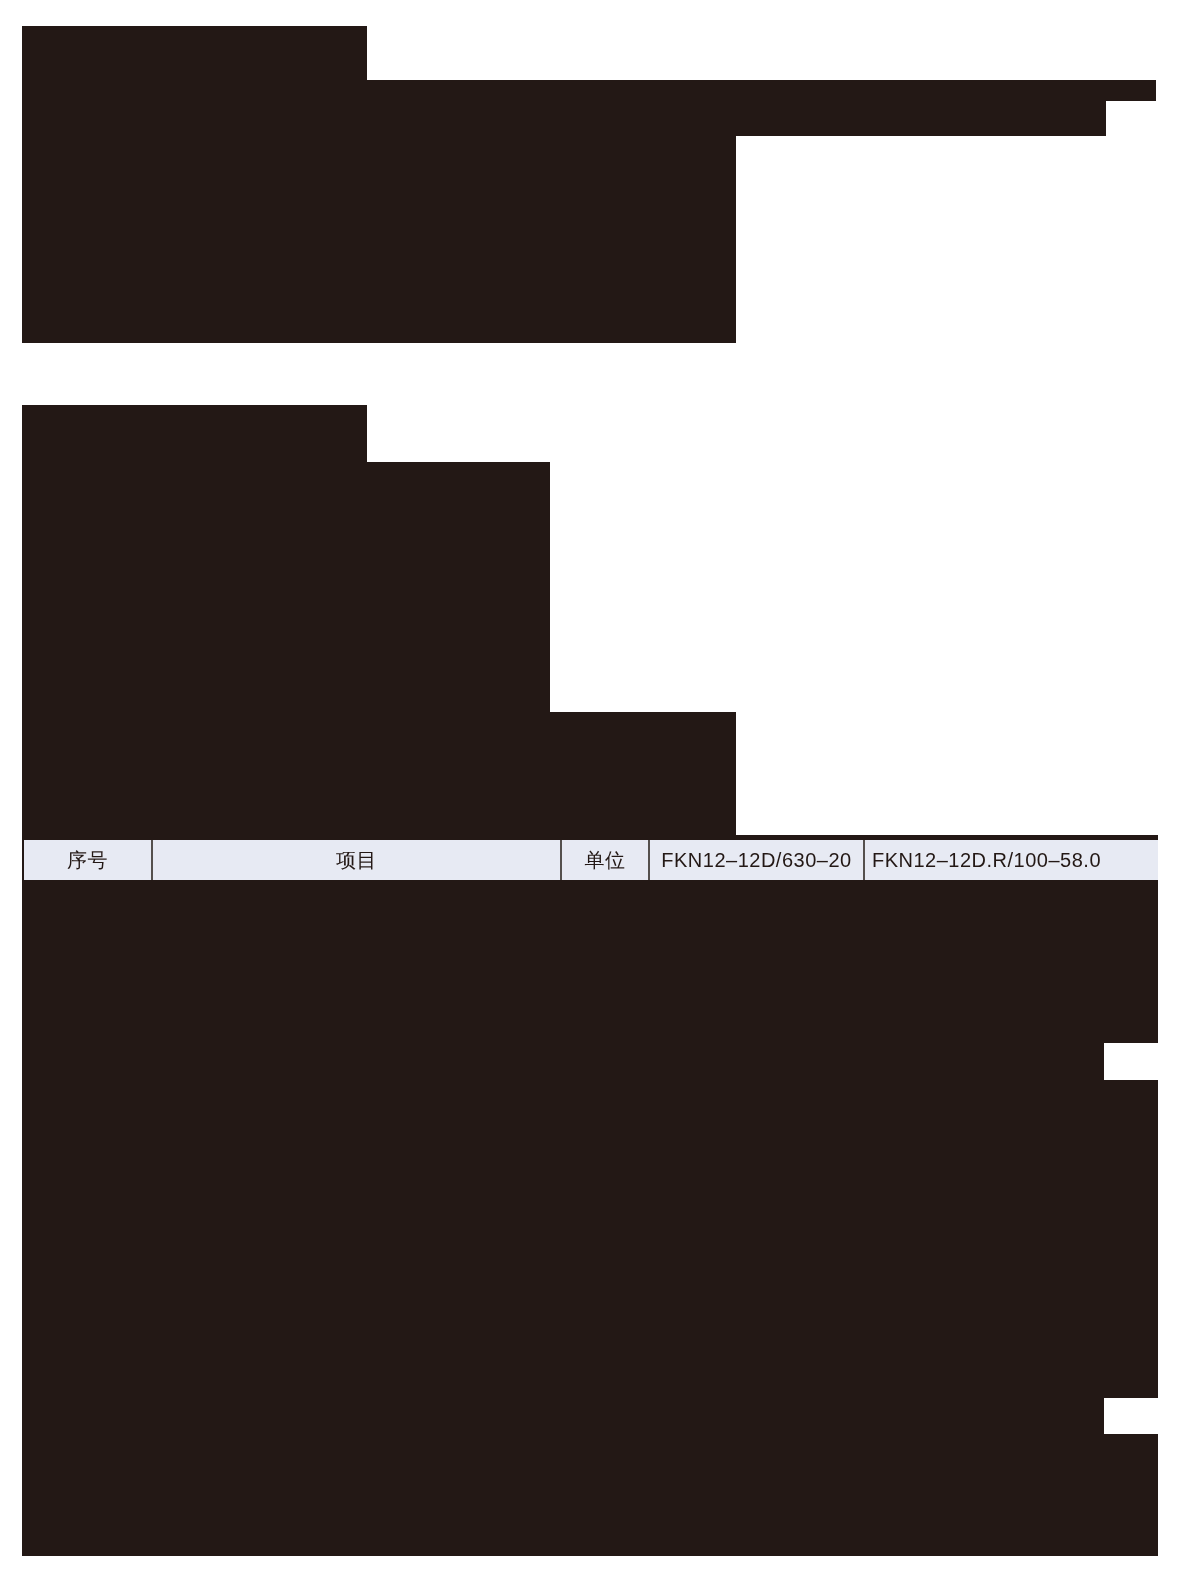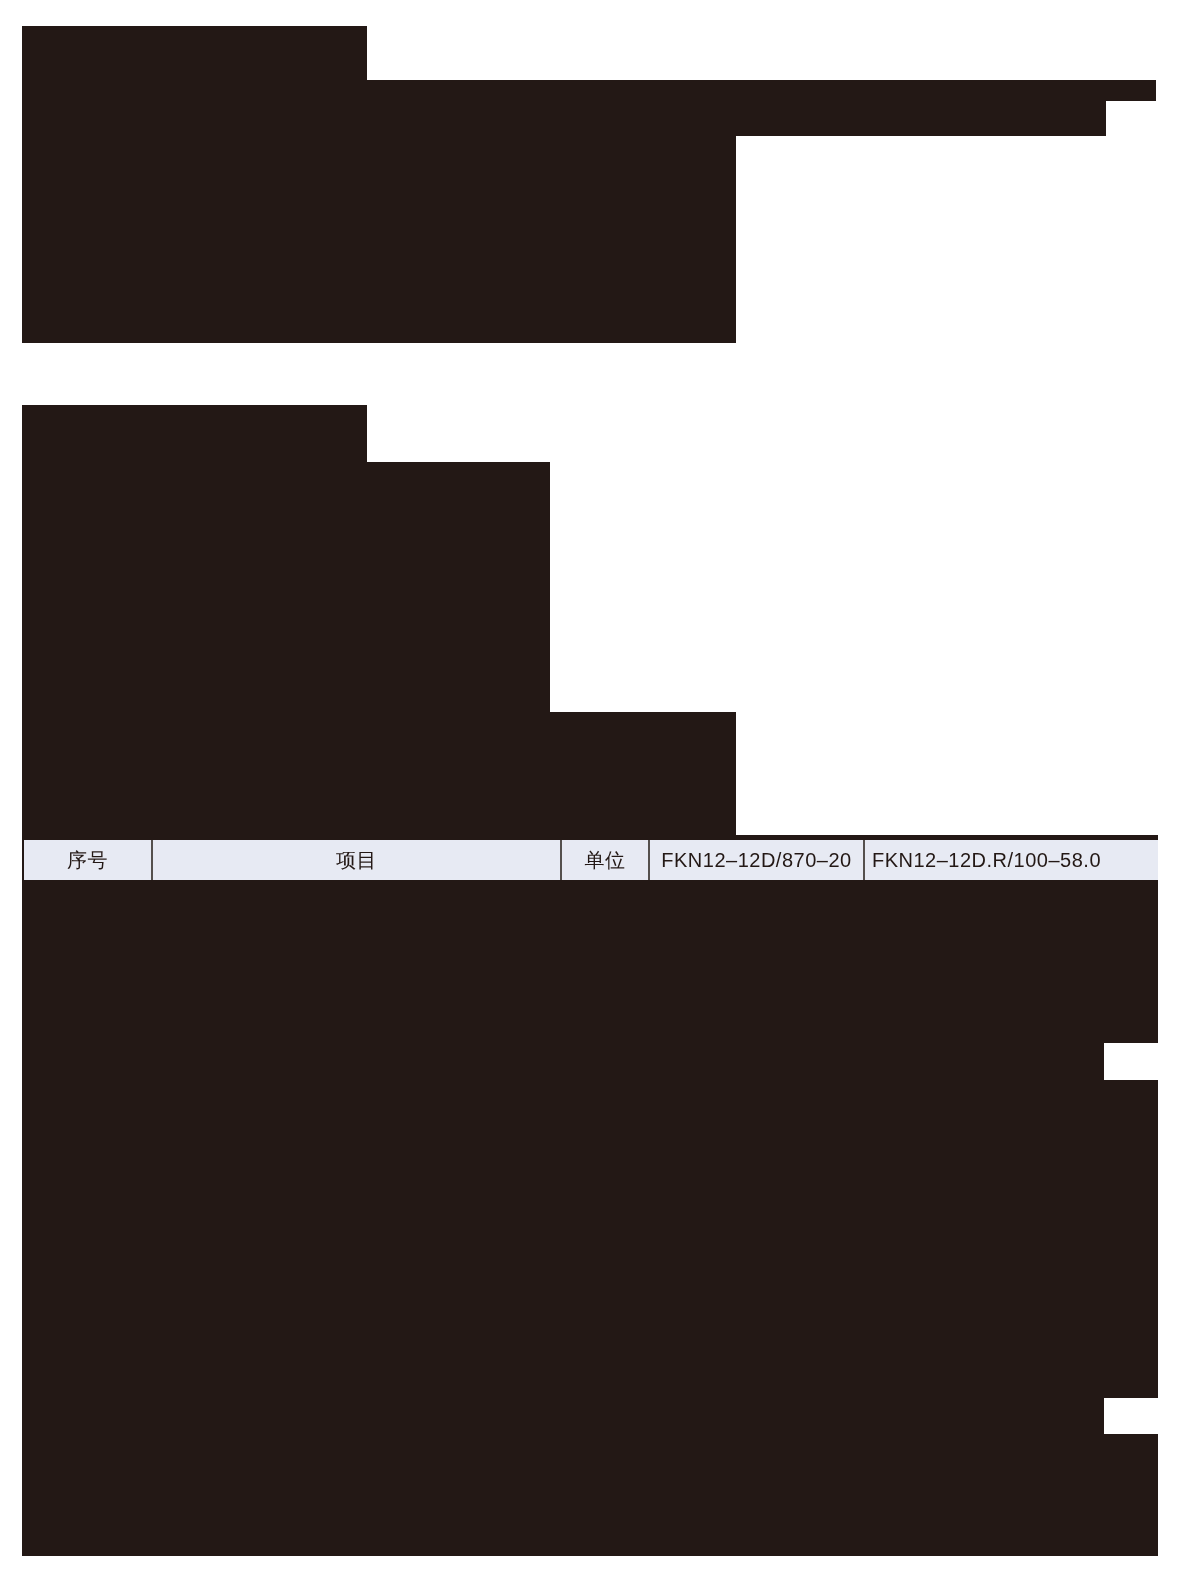--- a/index.html
+++ b/index.html
@@ -91,18 +91,18 @@
 
   <div class="block" id="blk-c"></div>
   <div class="notch" id="notch-1"></div>
   <div class="notch" id="notch-2"></div>
 
   <div id="spec-table">
     <div class="header-row">
       <div class="cell c-index">序号</div>
       <div class="cell c-item">项目</div>
       <div class="cell c-unit">单位</div>
-      <div class="cell c-model-a">FKN12–12D/870–20</div>
+      <div class="cell c-model-a">FKN12–12D/630–20</div>
       <div class="cell c-model-b">FKN12–12D.R/100–58.0</div>
     </div>
   </div>
 
 </div>
 
 </body></html>

